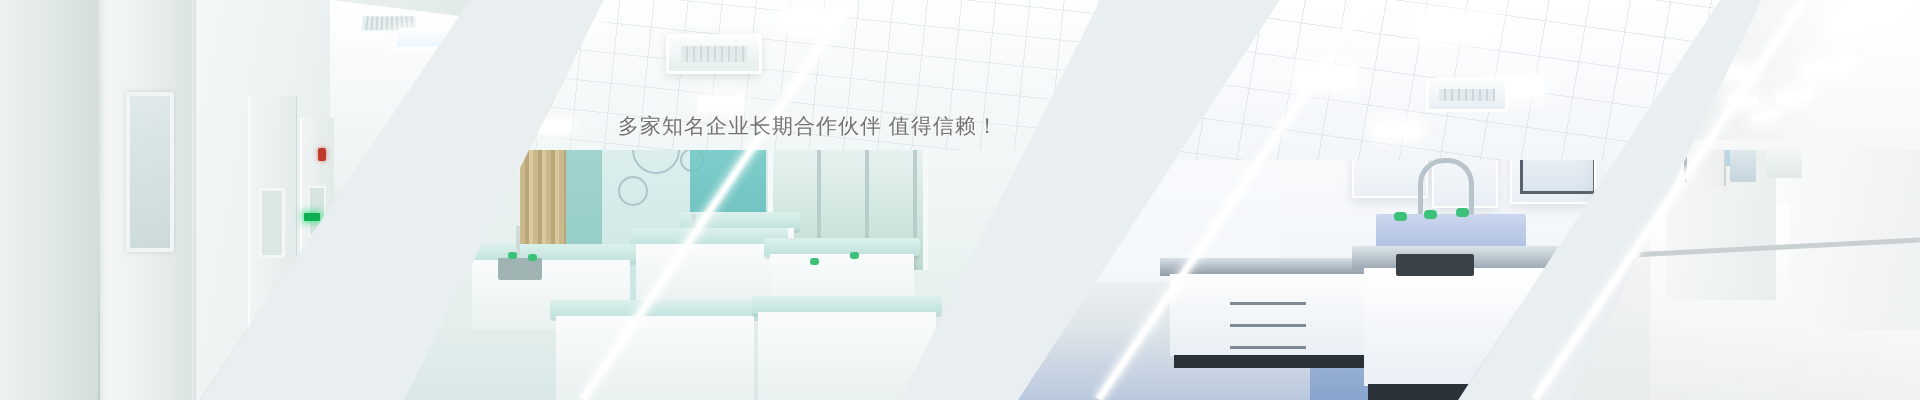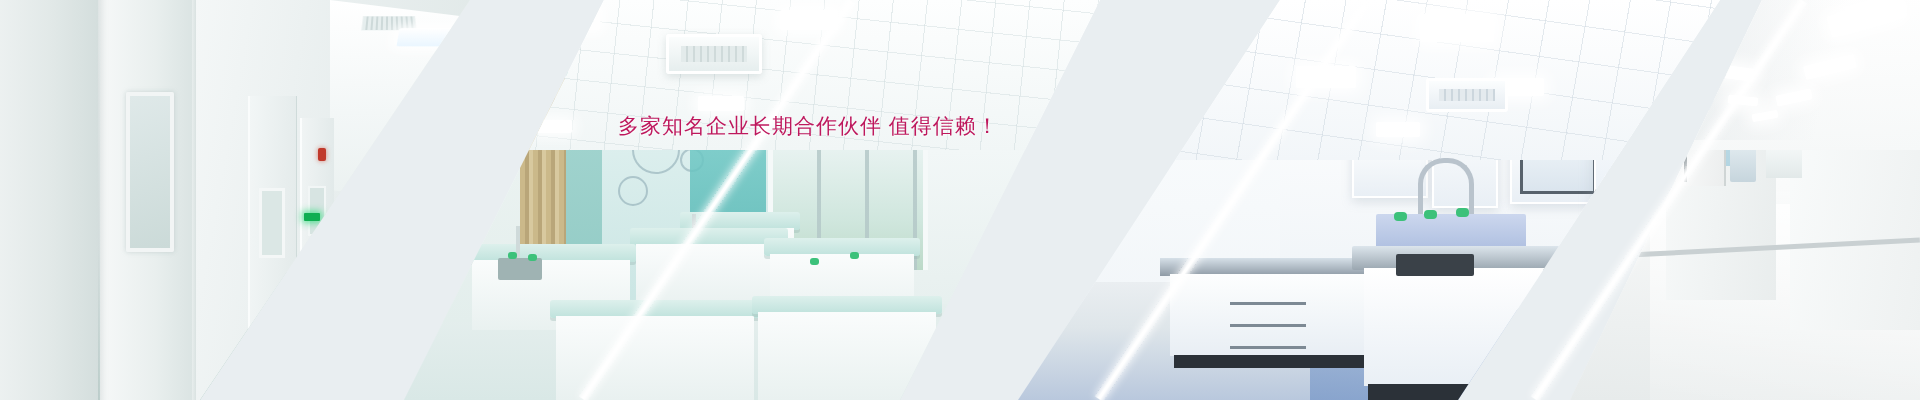--- a/index.html
+++ b/index.html
@@ -317,21 +317,21 @@
     text-shadow:0 1px 3px rgba(255,255,255,.9), 0 0 1px rgba(255,255,255,.9);
     white-space:nowrap;
     margin:0;
   }
   .headline.l2{margin-top:4px;}
   .subline{
     margin-top:14px;
     font-family:"Liberation Sans","DejaVu Sans",sans-serif;
     font-size:21px;
     letter-spacing:1px;
-    color:#be185d;
+    color:#737373;
     text-shadow:0 1px 2px rgba(255,255,255,.9);
     white-space:nowrap;
   }
 </style>
 </head>
 <body>
 
 <div class="banner">
 
   <div class="panel p1">

